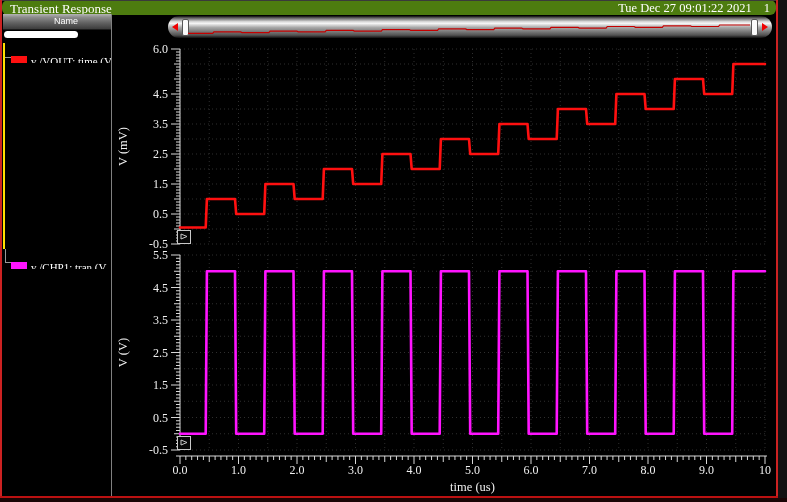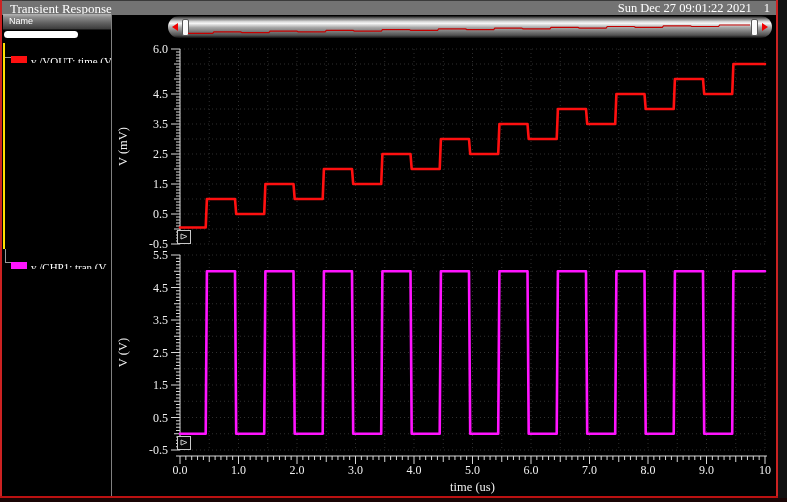--- a/index.html
+++ b/index.html
@@ -7,31 +7,31 @@
           font-family:"Liberation Serif", serif;}
   
   .frame-top{position:absolute;left:0;top:0;width:787px;height:1px;background:#3a3a3a;}
   .frame-left{position:absolute;left:0;top:0;width:2px;height:502px;background:#c22;}
   .frame-right{position:absolute;left:776px;top:0;width:2px;height:502px;background:#c22;}
   .frame-right-pad{position:absolute;left:778px;top:0;width:9px;height:502px;background:#121212;}
   .frame-bottom{position:absolute;left:0;top:496px;width:778px;height:2px;background:#b11;}
   .frame-bottom-pad{position:absolute;left:0;top:498px;width:787px;height:4px;background:#190404;}
 
   
-  .titlebar{position:absolute;left:2px;top:0;width:774px;height:15px;background:#737373;}
+  .titlebar{position:absolute;left:2px;top:0;width:774px;height:15px;background:#4d7c0f;border-radius:6px;}
   .title{position:absolute;left:8px;top:1px;font-size:13px;color:#fff;white-space:nowrap;}
   .dateblock{position:absolute;right:6px;top:1px;font-size:12.5px;color:#fff;white-space:nowrap;}
   .dateblock .page{margin-left:12px;}
 
   
   .name-header{position:absolute;left:3px;top:14px;width:108px;height:15px;
      background:linear-gradient(180deg,#b4b4b4 0%,#8b8b8b 22%,#616161 60%,#3c3c3c 100%);
      border-bottom:1px solid #1c1c1c;}
   .name-header span{font-family:"Liberation Sans",sans-serif;font-size:9px;color:#fff;
-     display:block;padding:2px 0 0 6px;}
+     display:block;padding:2px 0 0 18px;text-align:center;}
   .name-hscroll{position:absolute;left:4px;top:31px;width:74px;height:7px;background:#fff;
      border-radius:4px;}
   .tree-line{position:absolute;left:3px;top:43px;width:2px;height:206px;background:#ffdf00;}
   .tree-stub1{position:absolute;left:5px;top:57px;width:6px;height:1px;background:#999;}
   .tree-corner-v{position:absolute;left:5px;top:249px;width:1px;height:14px;background:#999;}
   .tree-corner-h{position:absolute;left:5px;top:262px;width:6px;height:1px;background:#999;}
   .legend-item{position:absolute;left:11px;width:100px;height:12px;white-space:nowrap;overflow:hidden;}
   .legend-item .swatch{display:inline-block;width:16px;height:10px;vertical-align:middle;margin-right:4px;}
   .legend-item .lbl{font-size:11px;color:#fff;vertical-align:middle;}
   .sep-vertical{position:absolute;left:111px;top:14px;width:1px;height:482px;background:#808080;}
@@ -54,21 +54,21 @@
   #plot-svg{position:absolute;left:0;top:0;pointer-events:none;}
   .axis-label{font-family:"Liberation Serif",serif;font-size:12px;fill:#f0f0f0;}
   .axis-title{font-family:"Liberation Serif",serif;font-size:12.5px;fill:#f0f0f0;}
 </style>
 </head>
 <body>
 
 <div id="window">
   <div class="titlebar">
     <span class="title">Transient Response</span>
-    <span class="dateblock"><span>Sun Dec 27 09:01:22 2021</span><span class="page">1</span></span>
+    <span class="dateblock"><span>Tue Dec 27 09:01:22 2021</span><span class="page">1</span></span>
   </div>
 
   <div class="name-header">
     <span>Name</span>
   </div>
   <div class="name-hscroll"></div>
   <div class="tree-line"></div>
   <div class="tree-stub1"></div>
   <div class="tree-corner-v"></div>
   <div class="tree-corner-h"></div>

